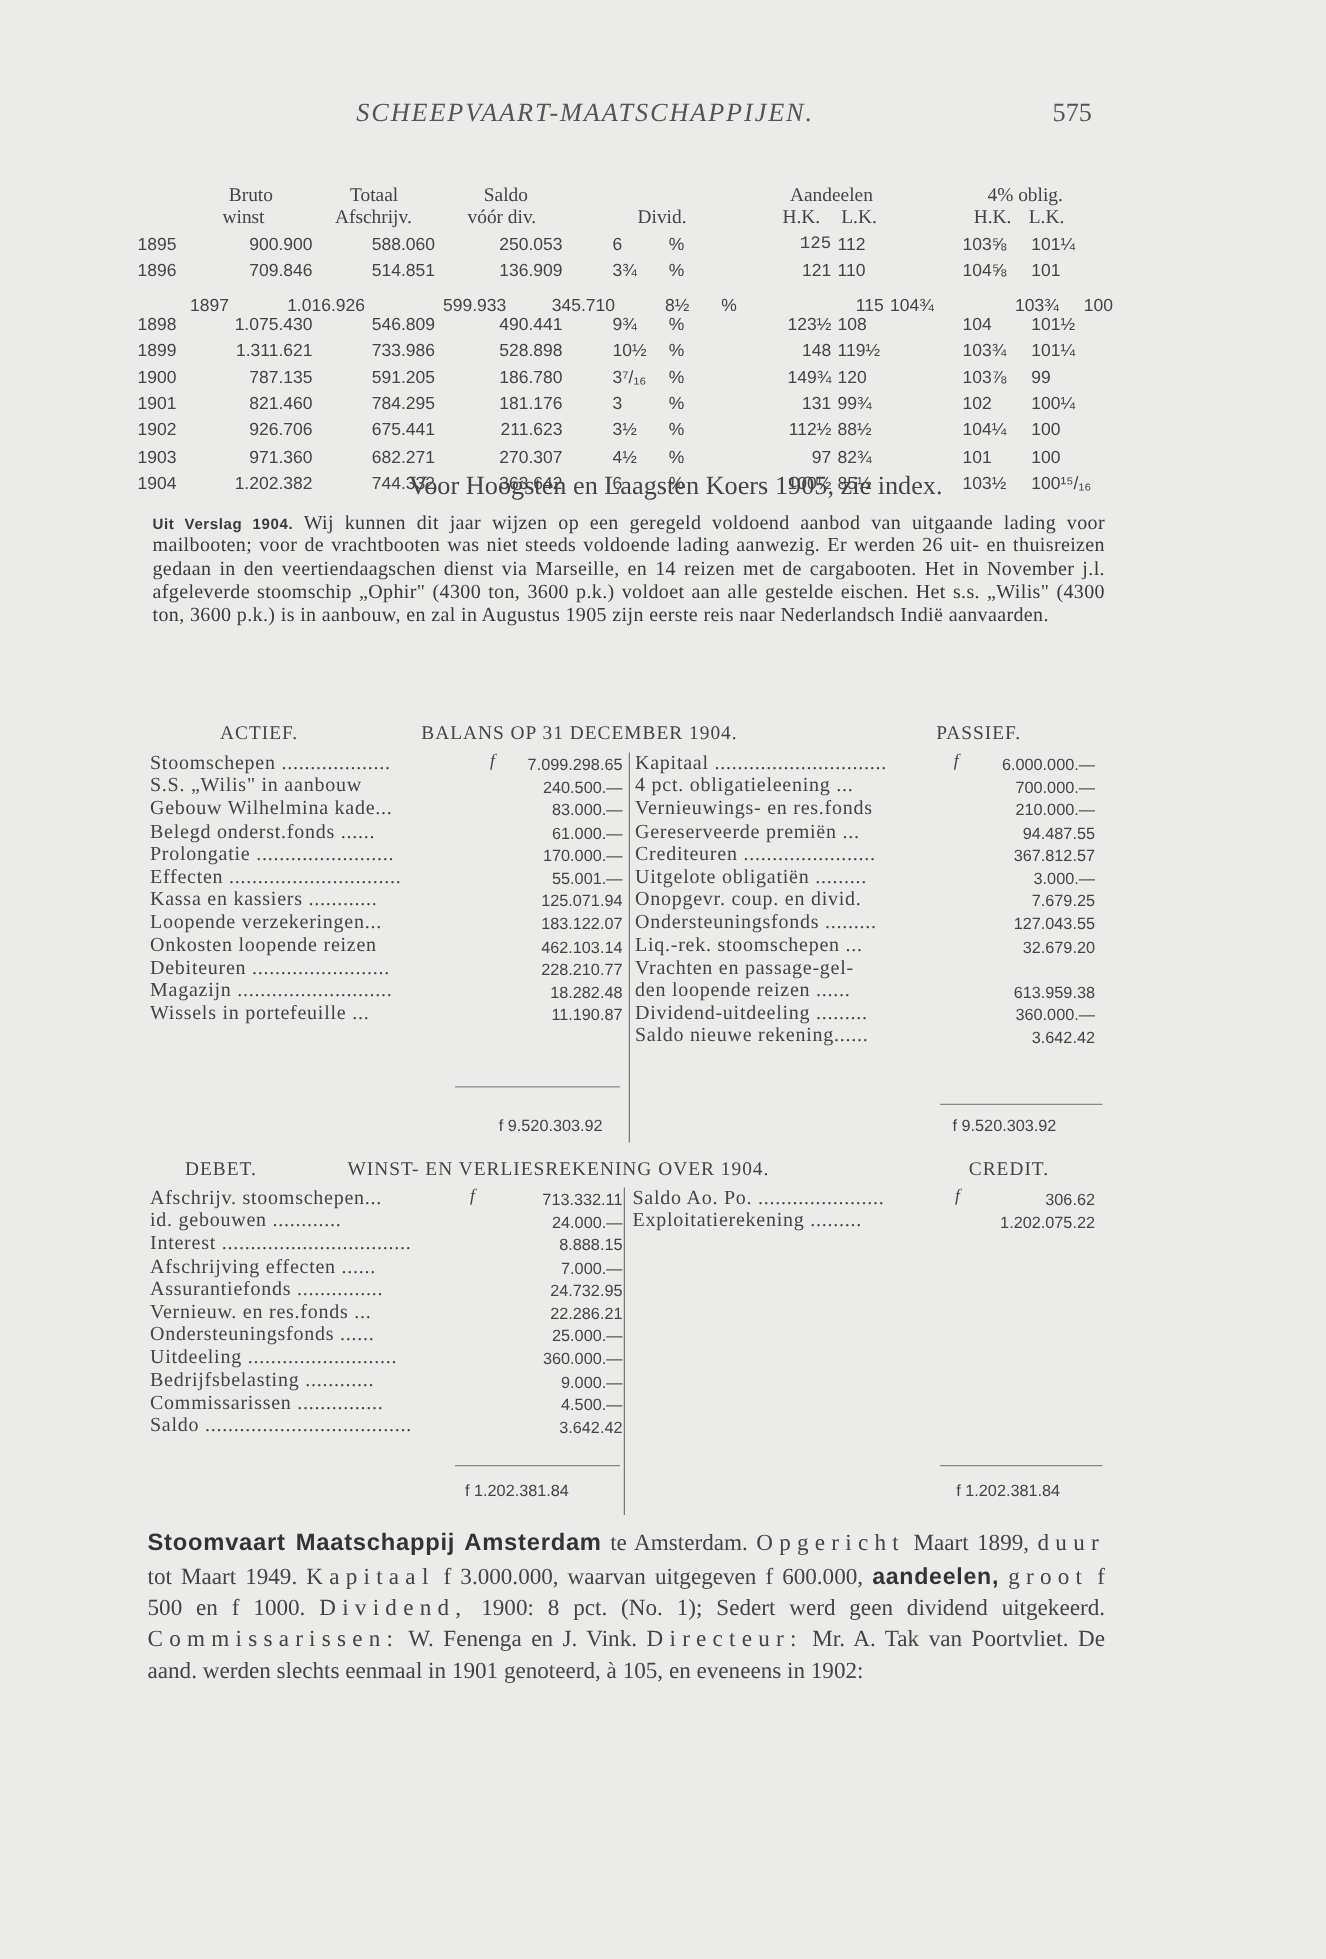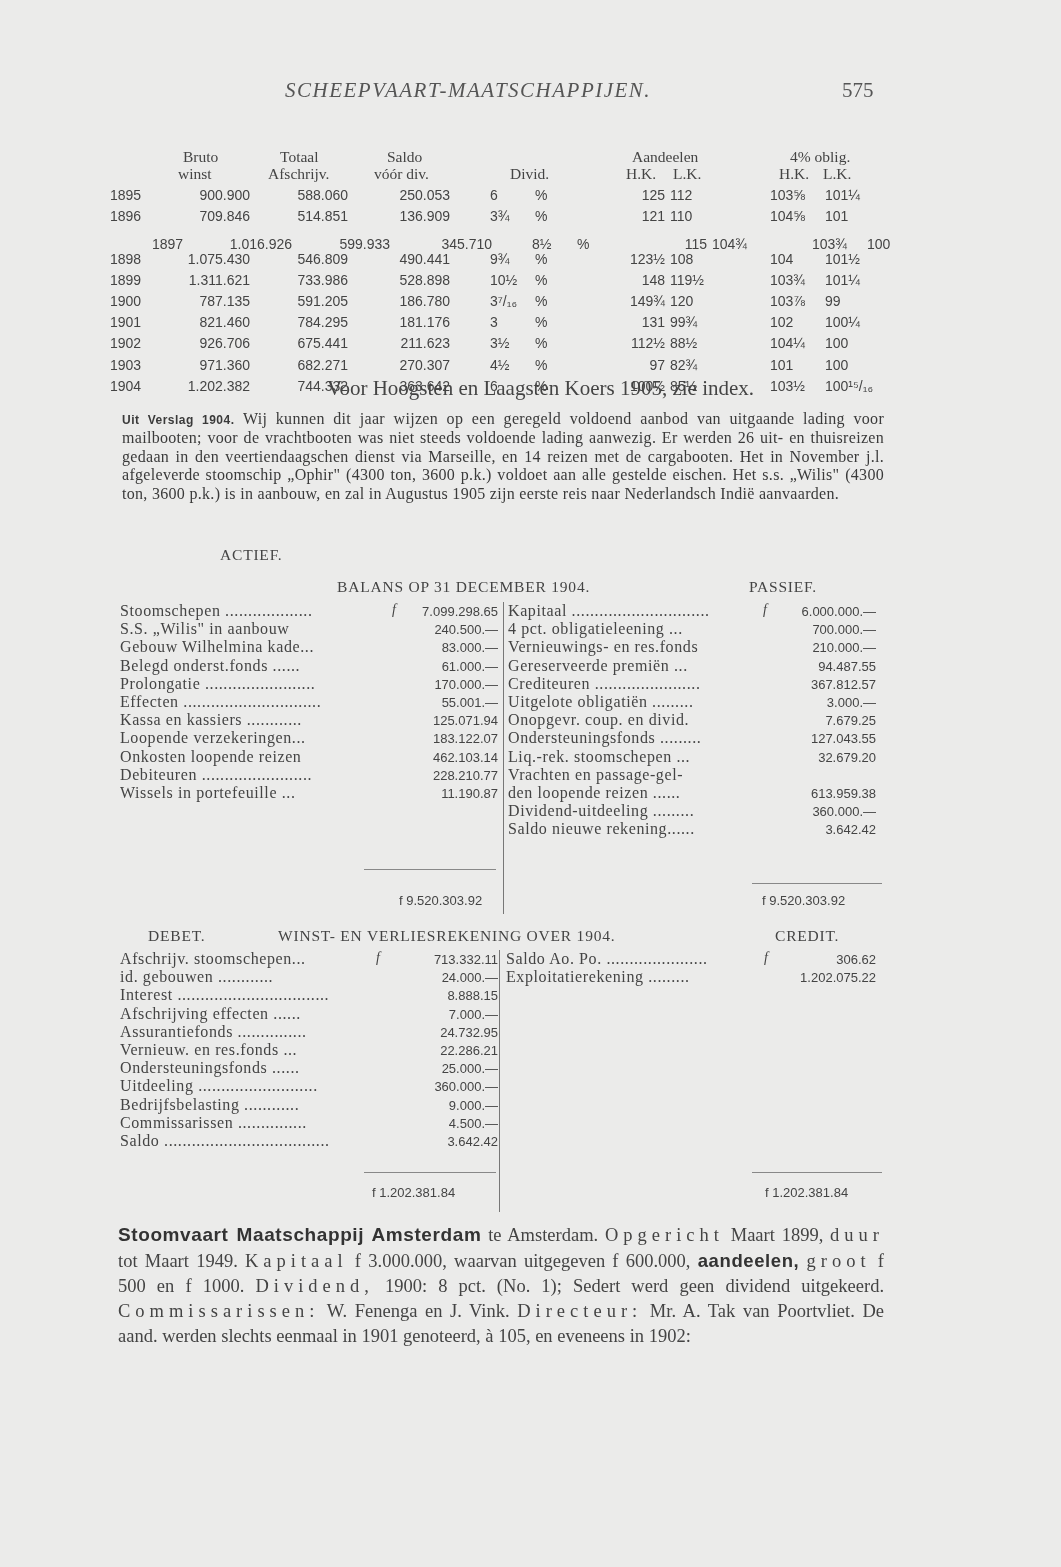--- a/index.html
+++ b/index.html
@@ -65,41 +65,41 @@
     <div class="hdr" style="left:713px;top:20px;">L.K.</div>
 
     <div id="stats-rows">
         <div class="row" style="top: 42px;">
           <span class="cell" style="left:0px;width:40px;">1895</span>
           <span class="cell r" style="left:40px;width:100px;">900.900</span>
           <span class="cell r" style="left:140px;width:98px;">588.060</span>
           <span class="cell r" style="left:240px;width:100px;">250.053</span>
           <span class="cell" style="left:380px;width:40px;">6</span>
           <span class="cell" style="left:425px;width:20px;">%</span>
-          <span class="cell r" style="left:505px;width:50px;">125</span>
+          <span class="cell r" style="left:505px;width:50px;font-family:Liberation Mono, monospace;">125</span>
           <span class="cell" style="left:560px;width:40px;">112</span>
           <span class="cell" style="left:660px;width:40px;">103⅝</span>
           <span class="cell" style="left:715px;width:60px;">101¼</span>
         </div>
         <div class="row" style="top: 63.2px;">
           <span class="cell" style="left:0px;width:40px;">1896</span>
           <span class="cell r" style="left:40px;width:100px;">709.846</span>
           <span class="cell r" style="left:140px;width:98px;">514.851</span>
           <span class="cell r" style="left:240px;width:100px;">136.909</span>
           <span class="cell" style="left:380px;width:40px;">3¾</span>
           <span class="cell" style="left:425px;width:20px;">%</span>
           <span class="cell r" style="left:505px;width:50px;">121</span>
           <span class="cell" style="left:560px;width:40px;">110</span>
           <span class="cell" style="left:660px;width:40px;">104⅝</span>
           <span class="cell" style="left:715px;width:60px;">101</span>
         </div>
         <div class="row" style="top: 91px; margin-left: 42px;">
           <span class="cell" style="left:0px;width:40px;">1897</span>
           <span class="cell r" style="left:40px;width:100px;">1.016.926</span>
-          <span class="cell r" style="left:140px;width:98px;">599.933</span>
+          <span class="cell r" style="left:140px;width:98px;padding-left:15px;">599.933</span>
           <span class="cell r" style="left:240px;width:100px;">345.710</span>
           <span class="cell" style="left:380px;width:40px;">8½</span>
           <span class="cell" style="left:425px;width:20px;">%</span>
           <span class="cell r" style="left:505px;width:50px;">115</span>
           <span class="cell" style="left:560px;width:40px;">104¾</span>
           <span class="cell" style="left:660px;width:40px;">103¾</span>
           <span class="cell" style="left:715px;width:60px;">100</span>
         </div>
         <div class="row" style="top: 105.6px;">
           <span class="cell" style="left:0px;width:40px;">1898</span>
@@ -187,21 +187,21 @@
         </div>
       </div>
   </div>
 
   <div class="note-line">Voor Hoogsten en Laagsten Koers 1905, zie index.</div>
 
   <div class="report">
     <span class="lead">Uit Verslag 1904.</span><span> Wij kunnen dit jaar wijzen op een geregeld voldoend aanbod van uitgaande lading voor mailbooten; voor de vrachtbooten was niet steeds voldoende lading aanwezig. Er werden 26 uit- en thuisreizen gedaan in den veertiendaagschen dienst via Marseille, en 14 reizen met de cargabooten. Het in November j.l. afgeleverde stoomschip „Ophir" (4300 ton, 3600 p.k.) voldoet aan alle gestelde eischen. Het s.s. „Wilis" (4300 ton, 3600 p.k.) is in aanbouw, en zal in Augustus 1905 zijn eerste reis naar Nederlandsch Indië aanvaarden.</span>
   </div>
 
-  <div class="sec-head" style="top:546px;left:176px;margin-left:44px;">ACTIEF.</div>
+  <div class="sec-head" style="top:578px;left:176px;">ACTIEF.</div>
   <div class="sec-head" style="top:578px;left:337px;">BALANS OP 31 DECEMBER 1904.</div>
   <div class="sec-head" style="top:578px;left:749px;">PASSIEF.</div>
 
   <div class="acct" id="actief" style="top:602px;left:120px;width:378px;">
       <div class="line">
         <span class="lbl">Stoomschepen ...................</span>
         <span class="amt">7.099.298.65</span>
         <span class="cur" style="left: 272px;">f</span>
       </div>
       <div class="line">
@@ -232,20 +232,24 @@
         <span class="lbl">Loopende verzekeringen...</span>
         <span class="amt">183.122.07</span>
       </div>
       <div class="line">
         <span class="lbl">Onkosten loopende reizen</span>
         <span class="amt">462.103.14</span>
       </div>
       <div class="line">
         <span class="lbl">Debiteuren ........................</span>
         <span class="amt">228.210.77</span>
+      </div>
+      <div class="line">
+        <span class="lbl">Magazijn ...........................</span>
+        <span class="amt">18.282.48</span>
       </div>
       <div class="line">
         <span class="lbl">Wissels in portefeuille ...</span>
         <span class="amt">11.190.87</span>
       </div>
     </div>
   <div class="vline" style="top:602px;left:503px;height:312px;"></div>
   <div class="acct" id="passief" style="top:602px;left:508px;width:368px;">
       <div class="line">
         <span class="lbl">Kapitaal ..............................</span>

